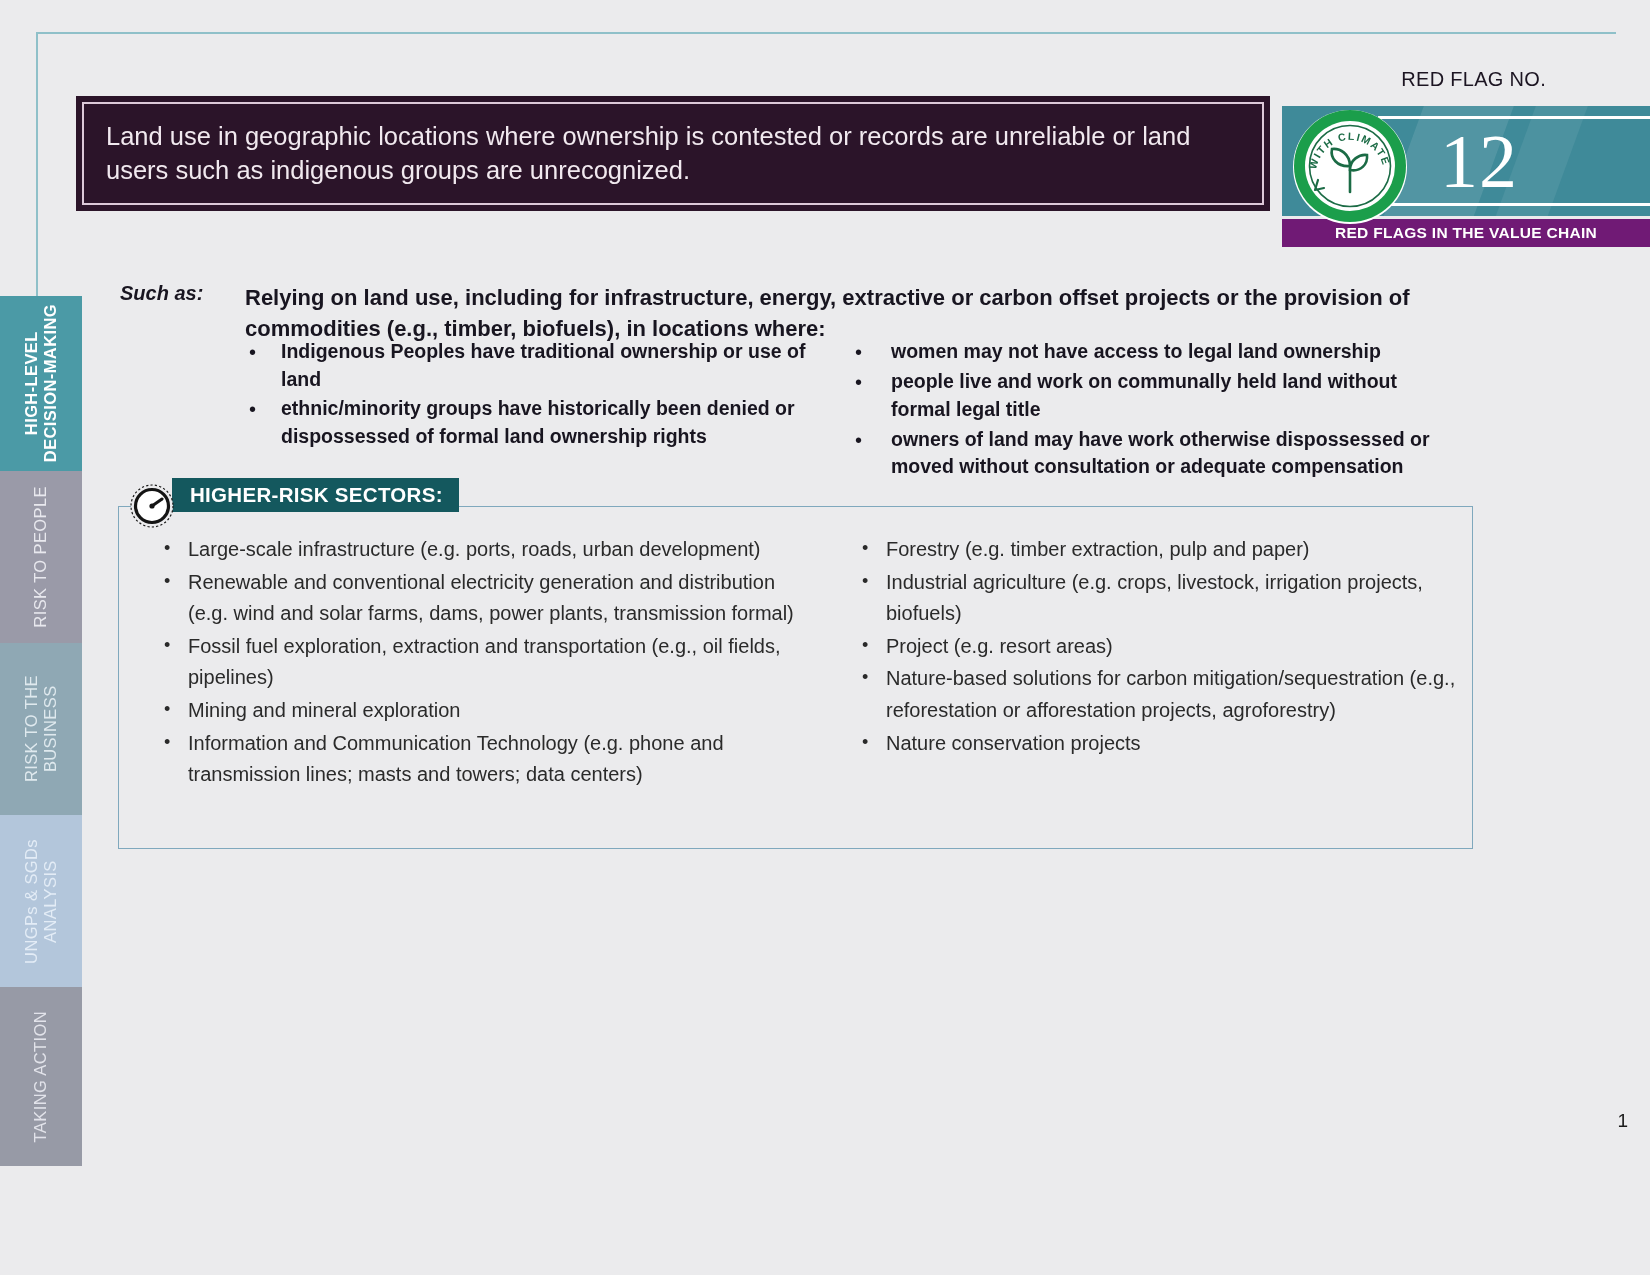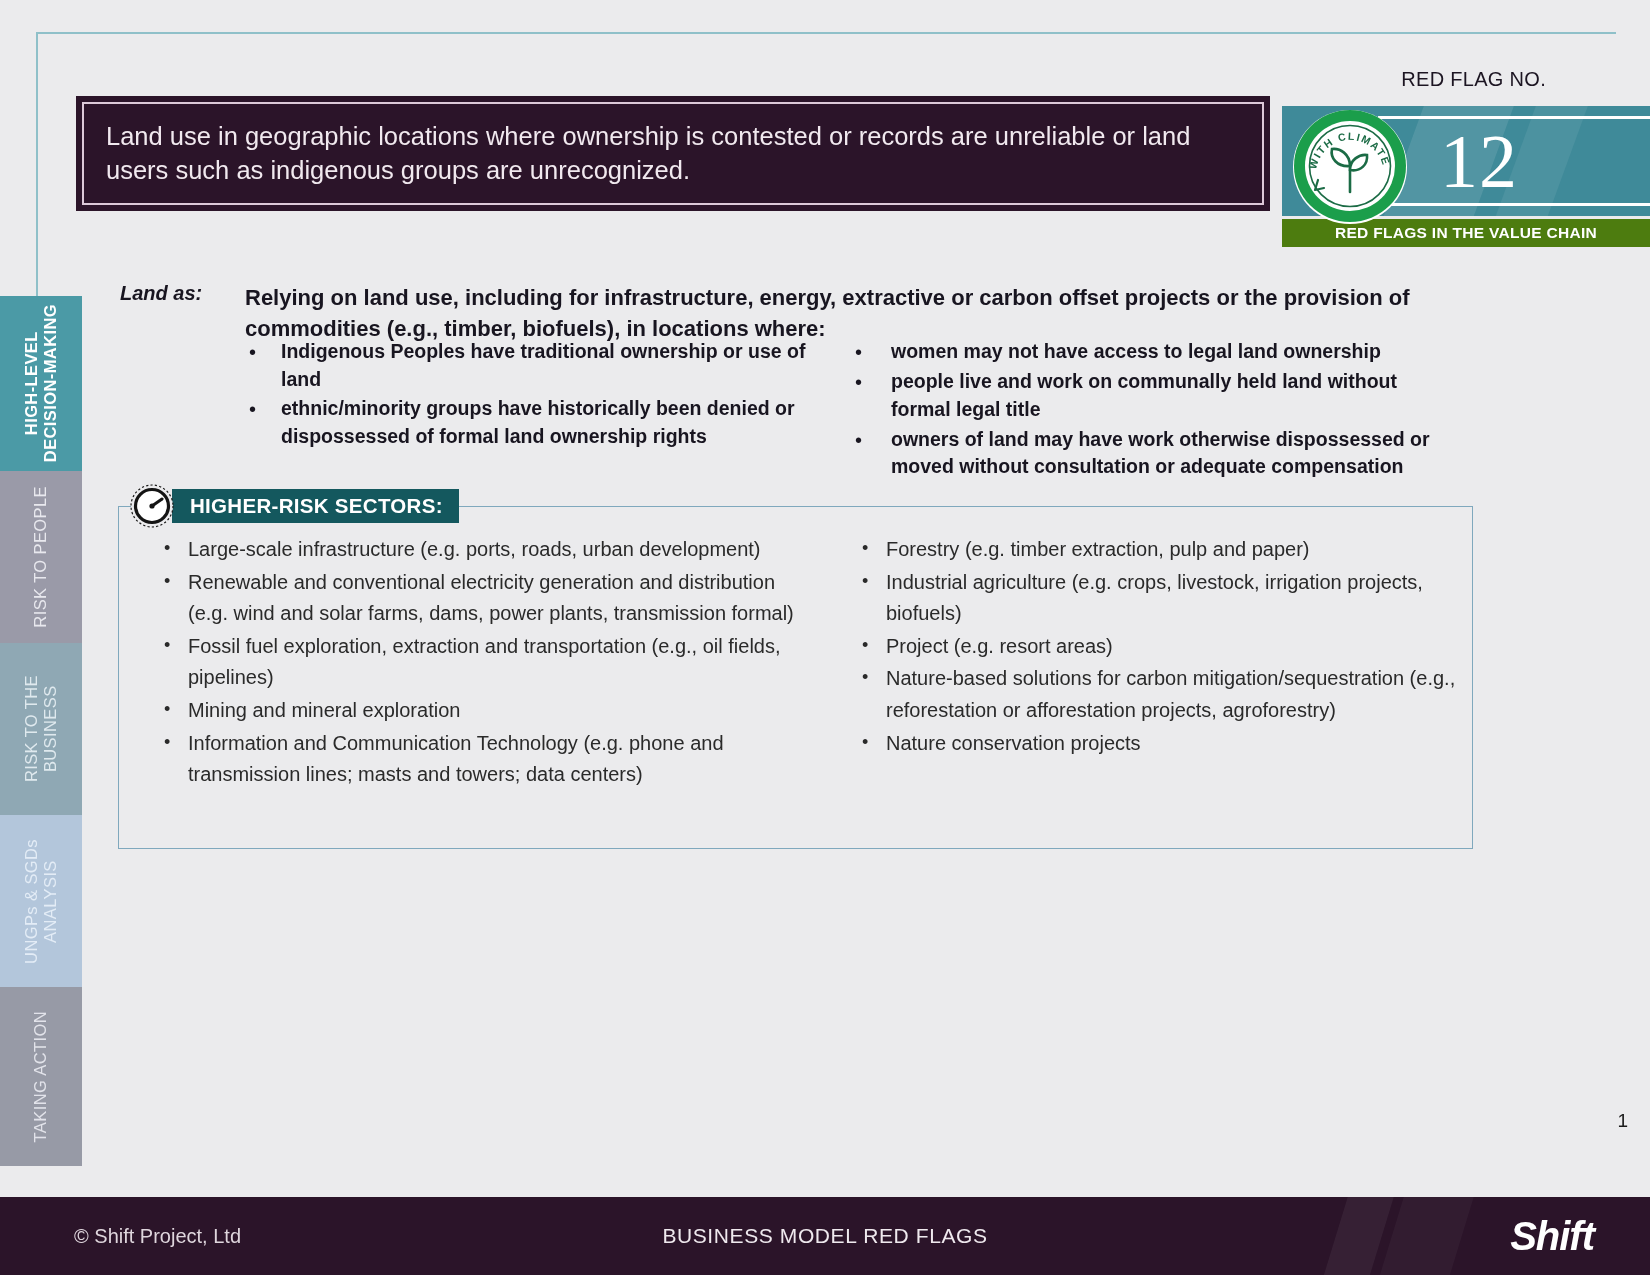--- a/index.html
+++ b/index.html
@@ -160,21 +160,21 @@
     letter-spacing: 1px;
     margin-left: 40px;
   }
 
   .chain-bar {
     position: absolute;
     left: 1282px;
     top: 219px;
     width: 368px;
     height: 28px;
-    background: #4d7c0f;
+    background: #701a75;
     display: flex;
     align-items: center;
     justify-content: center;
   }
   .chain-bar span {
     color: #ffffff;
     font-size: 15.5px;
     font-weight: bold;
     letter-spacing: 0.3px;
   }
@@ -248,21 +248,21 @@
     left: 118px;
     top: 506px;
     width: 1355px;
     height: 343px;
     border: 1.6px solid #7fa8bd;
     background: transparent;
   }
   .sectors-header {
     position: absolute;
     left: 172px;
-    top: 489px;
+    top: 478px;
     height: 34px;
     background: #14585e;
     display: flex;
     align-items: center;
     padding: 0 16px 0 18px;
     z-index: 3;
   }
   .sectors-header span {
     color: #ffffff;
     font-size: 20.5px;
@@ -433,21 +433,21 @@
         <path id="sealArcTop" d="M 28 70 A 34 34 0 0 1 96 70"></path>
       </defs>
       <text font-family="'Liberation Sans', sans-serif" font-size="10.5" font-weight="bold" fill="#1b6b45" letter-spacing="1.6">
         <textPath href="#sealArcTop" startOffset="4%">WITH CLIMATE LENS</textPath>
       </text>
 
       <path d="M30 76 L27 86 L36 84" fill="none" stroke="#1b6b45" stroke-width="2.2" stroke-linecap="round" stroke-linejoin="round"></path>
     </svg>
   </div>
 
-  <div class="suchas-label">Land as:</div>
+  <div class="suchas-label">Such as:</div>
   <div class="suchas-body">Relying on land use, including for infrastructure, energy, extractive or carbon offset projects or the provision of commodities (e.g., timber, biofuels), in locations where:</div>
 
   <div class="suchas-cols">
     <div class="suchas-col left">
       <div class="bul">
         <div class="dot">•</div>
         <div class="txt">Indigenous Peoples have traditional ownership or use of land</div>
       </div>
       <div class="bul">
         <div class="dot">•</div>
@@ -527,21 +527,14 @@
       </div>
       <div class="sbul">
         <div class="dot">•</div>
         <div class="txt">Nature conservation projects</div>
       </div>
     </div>
   </div>
 
   <div class="page-no">1</div>
 
-  <div class="footer">
-    <div class="fstripe1"></div>
-    <div class="fstripe2"></div>
-    <div class="footer-copy">© Shift Project, Ltd</div>
-    <div class="footer-center">BUSINESS MODEL RED FLAGS</div>
-    <div class="footer-logo">Shift</div>
-  </div>
 
 </div>
 
 </body></html>

